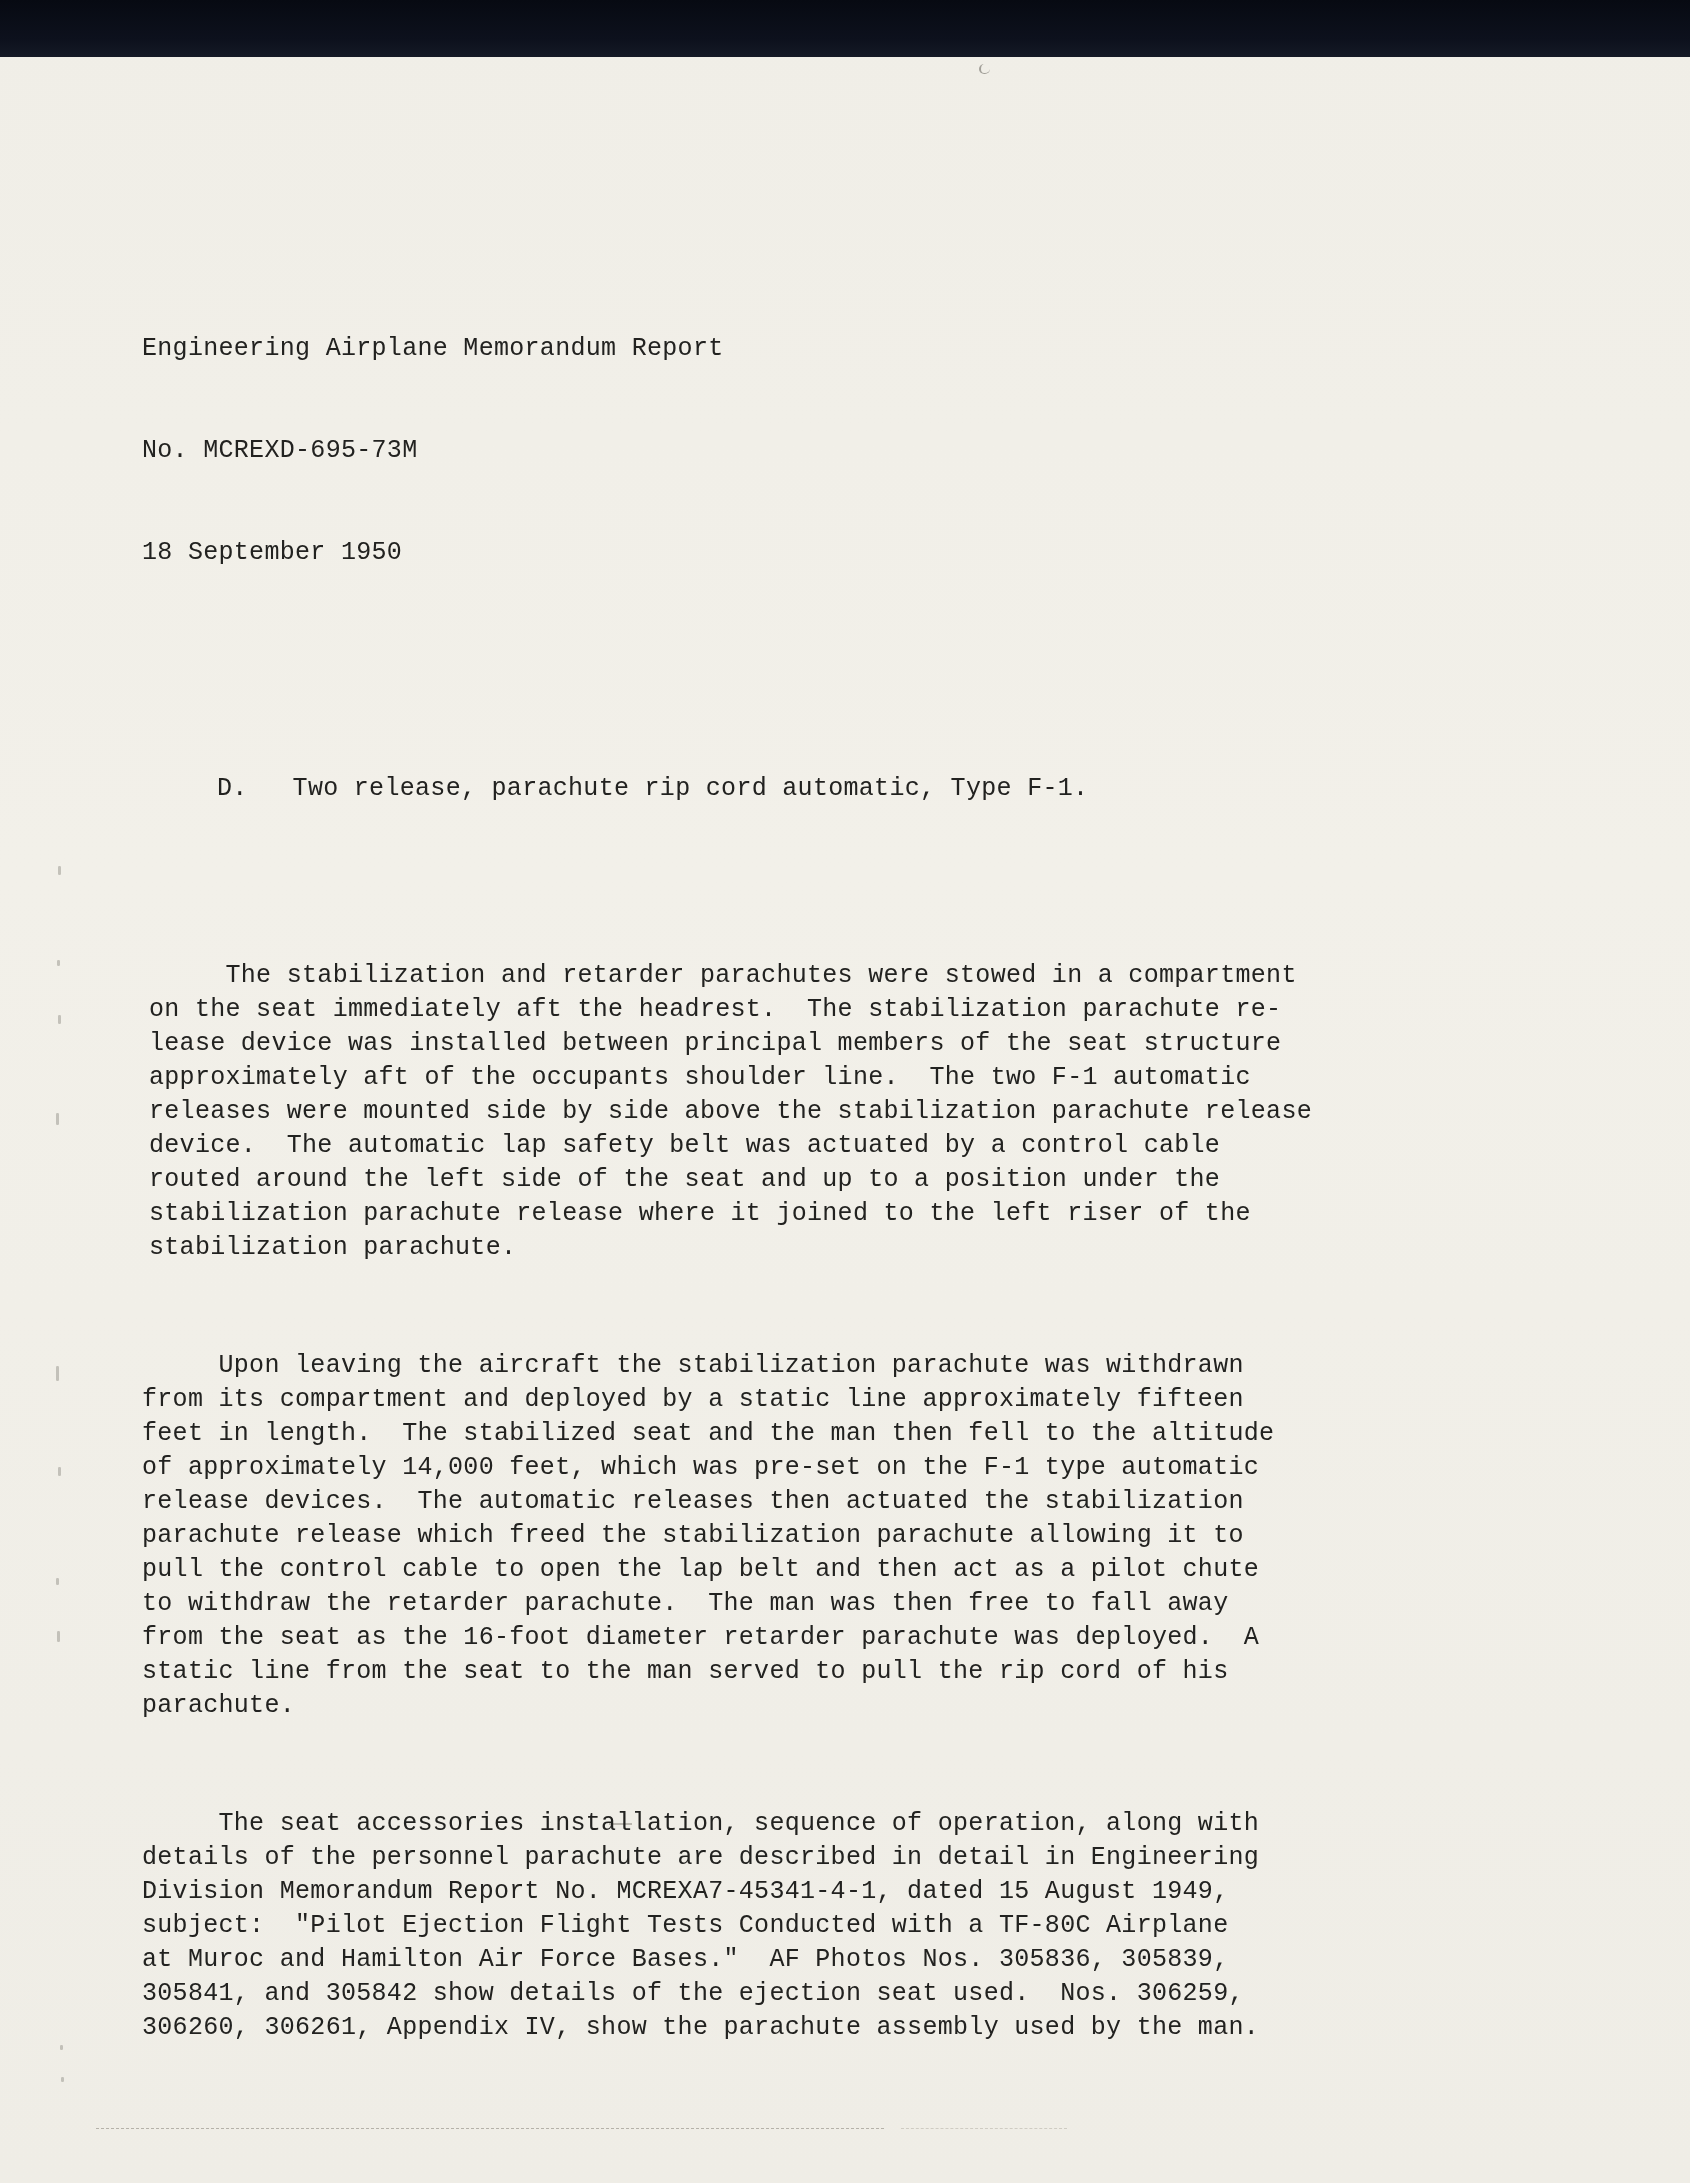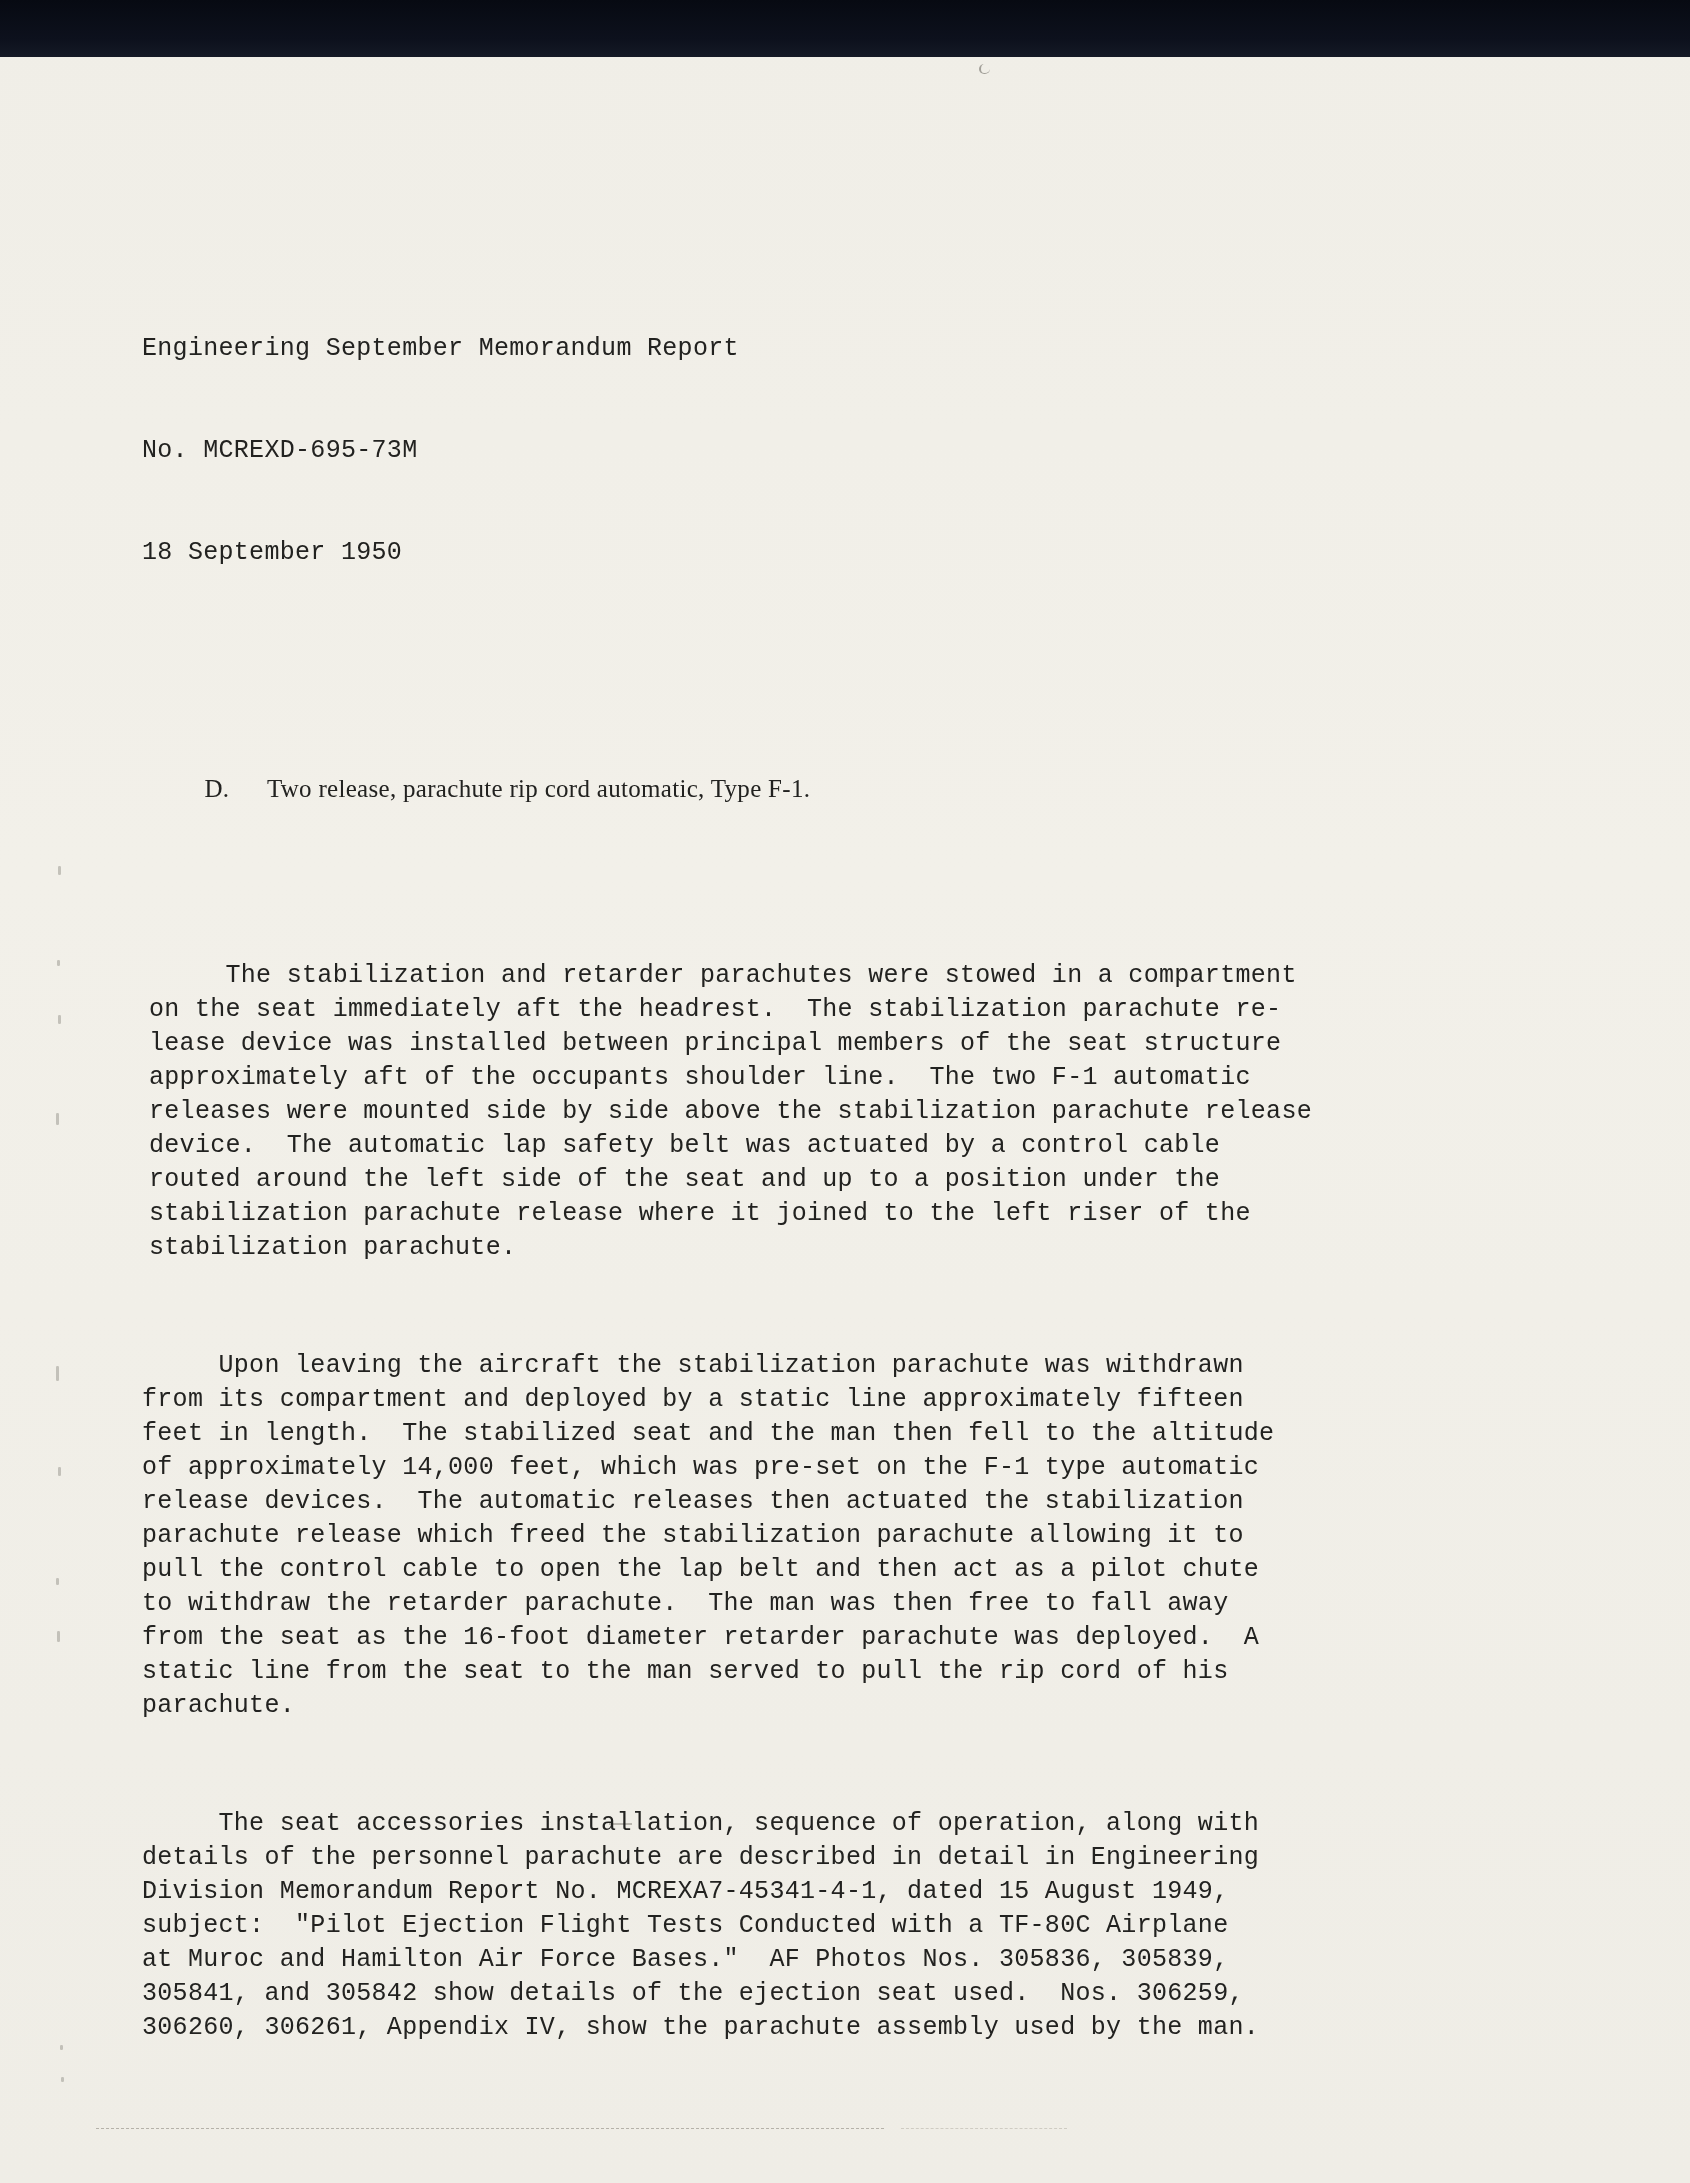--- a/index.html
+++ b/index.html
@@ -31,21 +31,21 @@
     line-height: 34px;
     letter-spacing: 0.3px;
     color: #222220;
     white-space: pre-wrap;
   }
   .header-block { }
   .header-line { }
   .item {
     padding-left: 5ch;
   }
-  .item-d { margin-top: 32px; font-family: Liberation Serif, serif; }
+  .item-d { margin-top: 32px; }
   .item-e { margin-top: 34px; }
   .item-label { margin-right: 3ch; }
   .para {
     margin: 16px 0 0 0;
   }
   .para-first { margin-top: 17px; margin-left: 7px; }
   
   .artifact { position: absolute; pointer-events: none; }
   .dash-line-1 {
     top: 2128px; left: 96px; width: 788px;
@@ -101,21 +101,21 @@
   <div class="artifact speck s8"></div>
   <div class="artifact speck s9"></div>
   <div class="artifact speck s10"></div>
   <div class="artifact dash-mid"></div>
   <div class="artifact dash-line-1"></div>
   <div class="artifact dash-line-2"></div>
 
   <div class="content">
 
     <div class="header-block">
-      <div class="header-line">Engineering September Memorandum Report</div>
+      <div class="header-line">Engineering Airplane Memorandum Report</div>
       <div class="header-line">No. MCREXD-695-73M</div>
       <div class="header-line">18 September 1950</div>
     </div>
 
     <div class="item item-d"><span class="item-label">D.</span><span class="item-text">Two release, parachute rip cord automatic, Type F-1.</span></div>
 
 
     <p class="para para-first">     The stabilization and retarder parachutes were stowed in a compartment
 on the seat immediately aft the headrest.  The stabilization parachute re-
 lease device was installed between principal members of the seat structure

